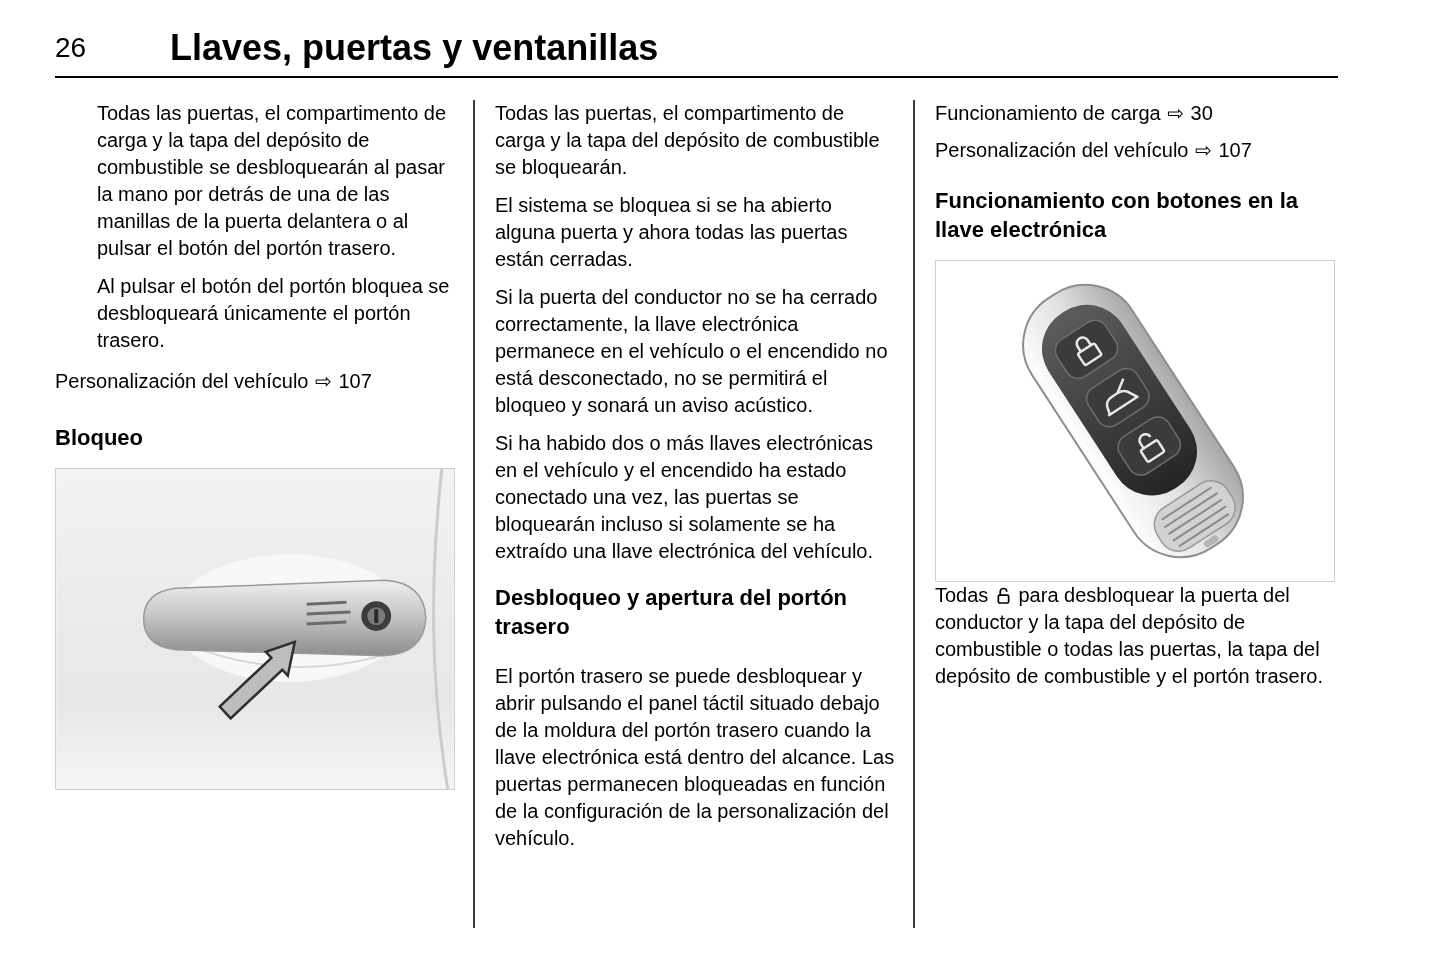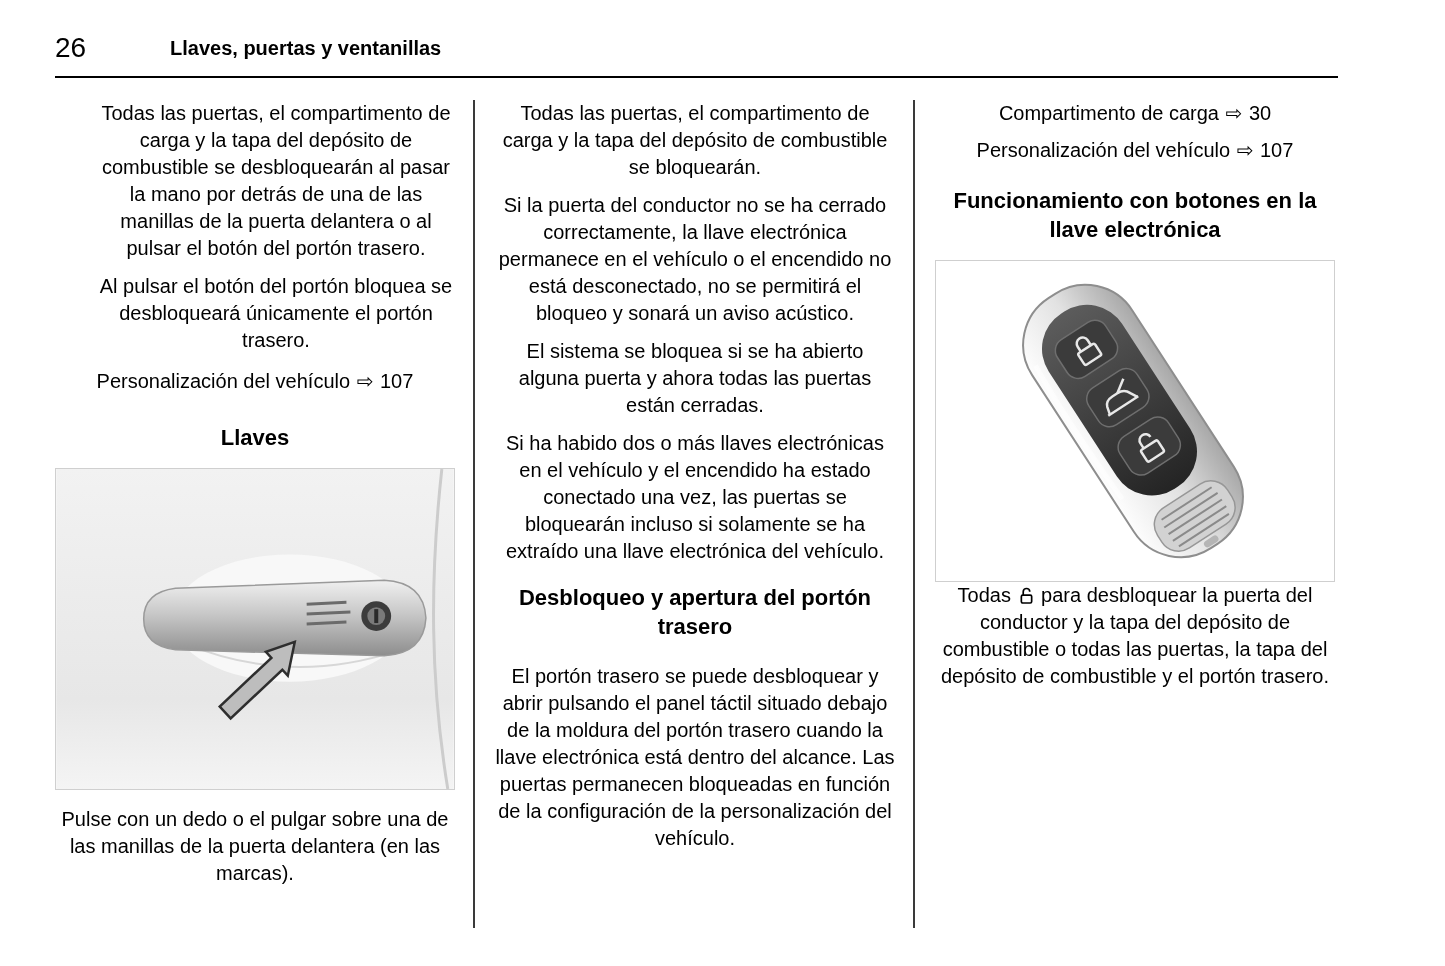--- a/index.html
+++ b/index.html
@@ -22,35 +22,34 @@
   .header-row {
     display: flex;
     align-items: flex-start;
   }
   .page-number {
     width: 115px;
     font-size: 28px;
     line-height: 32px;
   }
   .chapter-title {
-    font-size: 20px;
+    font-size: 36px;
     line-height: 32px;
     font-weight: bold;
   }
   .header-rule {
     width: 1283px;
     height: 0;
     border: none;
     border-top: 2px solid #000;
     margin: 12px 0 0 0;
   }
   .columns {
     display: flex;
     margin-top: 22px;
-    text-align: center;
   }
   .col {
     width: 400px;
     flex: none;
   }
   .col-divider {
     flex: none;
     width: 2px;
     height: 828px;
     background: #3a3a3a;
@@ -122,21 +121,21 @@
         <span class="bullet-marker"><span class="dot"></span></span>
         <span class="bullet-text">Al pulsar el botón del portón bloquea se desbloqueará únicamente el portón trasero.</span>
       </div>
 
       <p class="reference-line">
         <span>Personalización del vehículo</span>
         <span class="ref-symbol">⇨</span>
         <span>107</span>
       </p>
 
-      <h2 class="section-heading">Llaves</h2>
+      <h2 class="section-heading">Bloqueo</h2>
 
       <div class="figure">
         <svg viewBox="0 0 400 322" xmlns="http://www.w3.org/2000/svg">
           <defs>
             <linearGradient id="doorbg" x1="0" y1="0" x2="0" y2="1">
               <stop offset="0" stop-color="#f2f2f2"></stop>
               <stop offset="0.72" stop-color="#e7e7e7"></stop>
               <stop offset="1" stop-color="#f4f4f4"></stop>
             </linearGradient>
             <linearGradient id="handlegrad" x1="0" y1="0" x2="0" y2="1">
@@ -153,41 +152,40 @@
           <line x1="252" y1="136" x2="292" y2="134" stroke="#6b6b6b" stroke-width="3"></line>
           <line x1="252" y1="146" x2="296" y2="144" stroke="#6b6b6b" stroke-width="3"></line>
           <line x1="252" y1="156" x2="292" y2="154" stroke="#6b6b6b" stroke-width="3"></line>
           <circle cx="322" cy="148" r="15" fill="#3c3c3c"></circle>
           <circle cx="322" cy="148" r="9" fill="#7a7a7a"></circle>
           <rect x="320" y="141" width="4" height="14" fill="#2a2a2a"></rect>
           <path d="M 240 174 L 233 208 L 227.5 202 L 175.5 251 L 164.5 239 L 216.5 190 L 211 184 Z" fill="#bdbdbd" stroke="#2e2e2e" stroke-width="2.5"></path>
         </svg>
       </div>
 
-      <p class="figure-caption">Pulse con un dedo o el pulgar sobre una de las manillas de la puerta delantera (en las marcas).</p>
     </div>
 
     <div class="col-divider"></div>
 
     <div class="col">
       <p class="body-text">Todas las puertas, el compartimento de carga y la tapa del depósito de combustible se bloquearán.</p>
+      <p class="body-text">El sistema se bloquea si se ha abierto alguna puerta y ahora todas las puertas están cerradas.</p>
       <p class="body-text">Si la puerta del conductor no se ha cerrado correctamente, la llave electrónica permanece en el vehículo o el encendido no está desconectado, no se permitirá el bloqueo y sonará un aviso acústico.</p>
-      <p class="body-text">El sistema se bloquea si se ha abierto alguna puerta y ahora todas las puertas están cerradas.</p>
       <p class="body-text">Si ha habido dos o más llaves electrónicas en el vehículo y el encendido ha estado conectado una vez, las puertas se bloquearán incluso si solamente se ha extraído una llave electrónica del vehículo.</p>
 
       <h2 class="section-heading tight">Desbloqueo y apertura del portón trasero</h2>
       <p class="body-text">El portón trasero se puede desbloquear y abrir pulsando el panel táctil situado debajo de la moldura del portón trasero cuando la llave electrónica está dentro del alcance. Las puertas permanecen bloqueadas en función de la configuración de la personalización del vehículo.</p>
     </div>
 
     <div class="col-divider"></div>
 
     <div class="col">
       <div class="col3-refs">
         <p class="reference-line">
-          <span>Compartimento de carga</span>
+          <span>Funcionamiento de carga</span>
           <span class="ref-symbol">⇨</span>
           <span>30</span>
         </p>
         <p class="reference-line">
           <span>Personalización del vehículo</span>
           <span class="ref-symbol">⇨</span>
           <span>107</span>
         </p>
       </div>
 

